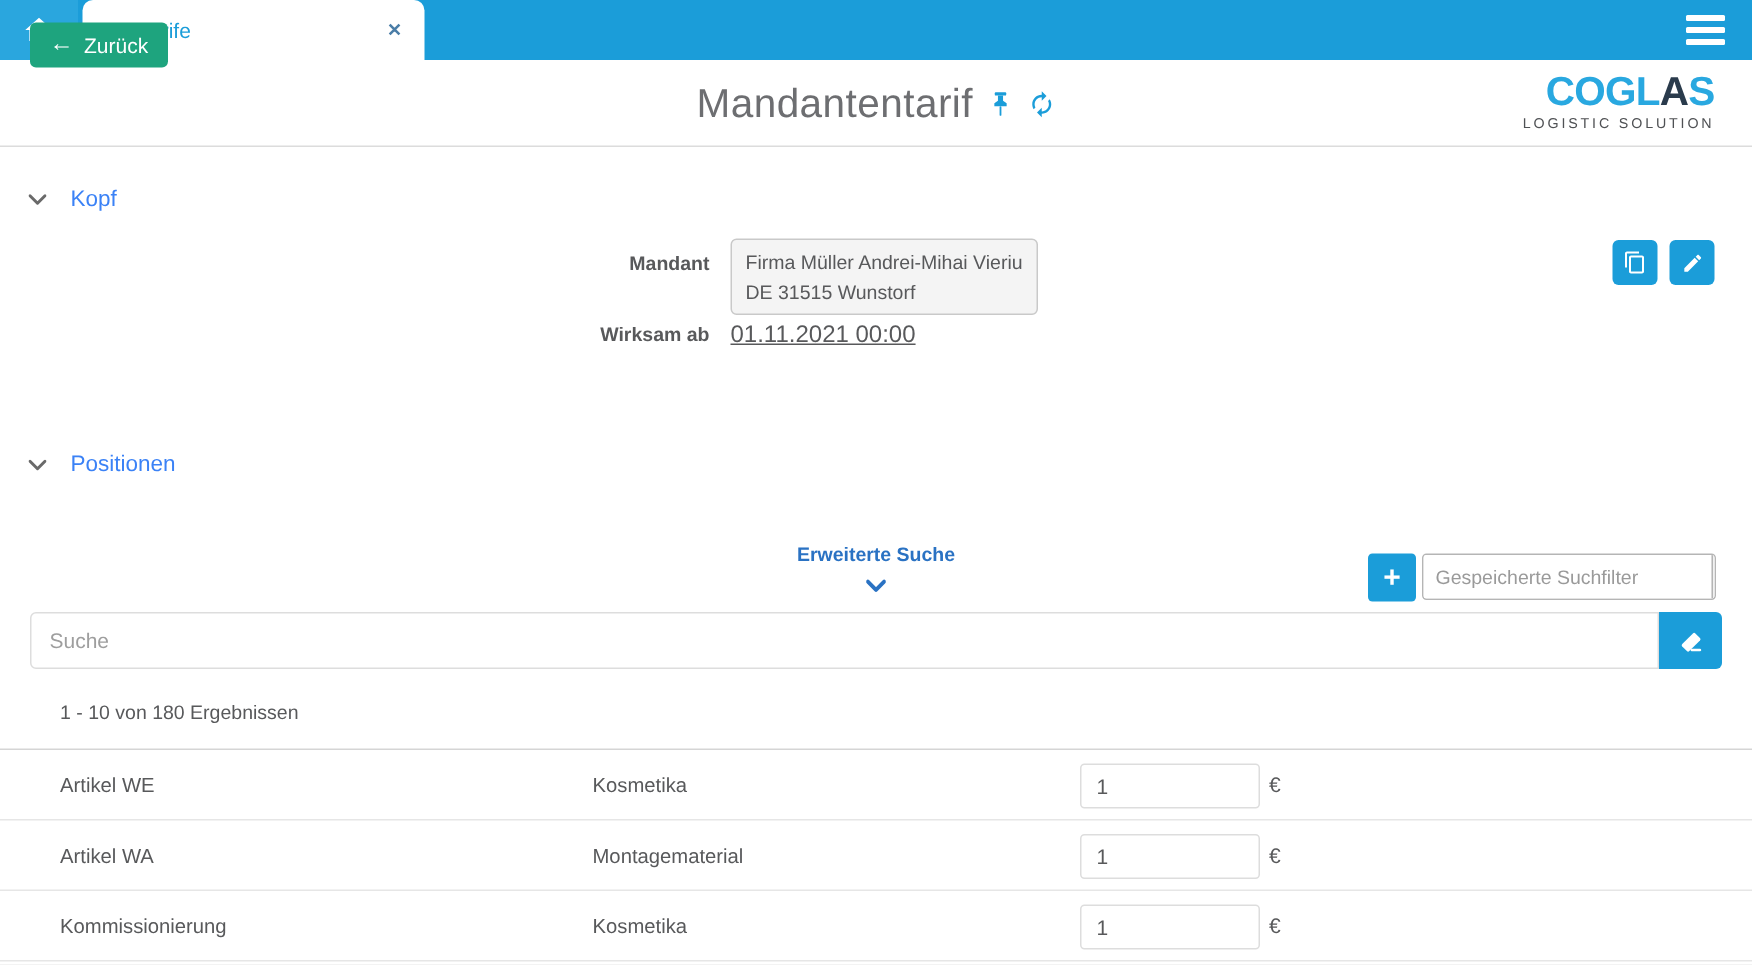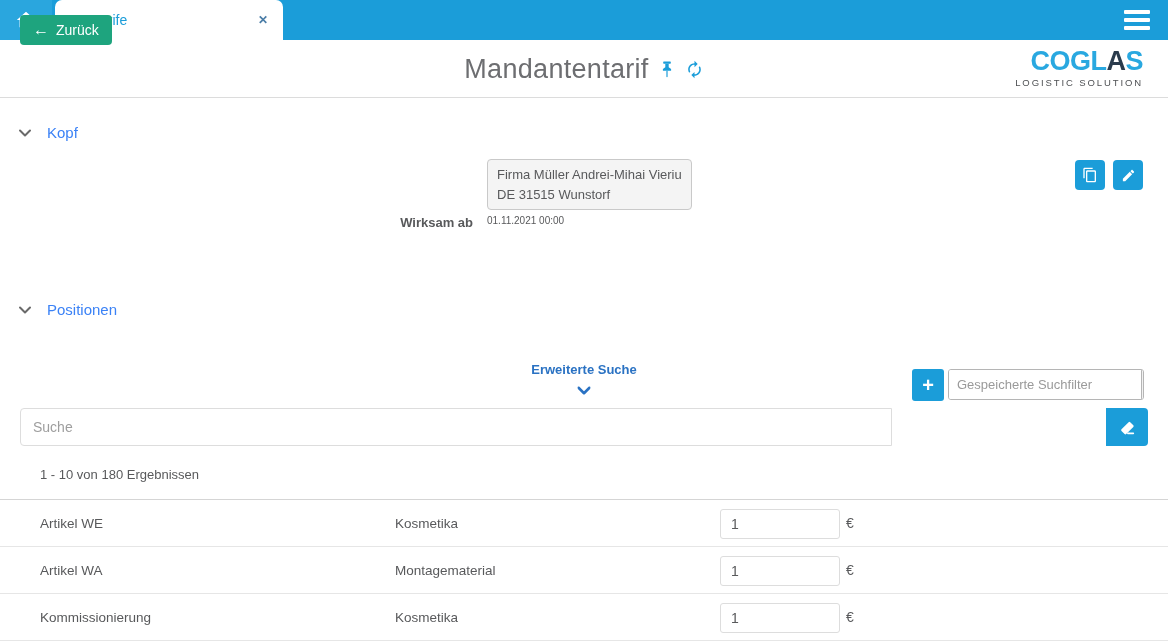--- a/index.html
+++ b/index.html
@@ -41,21 +41,21 @@
   .section-header .chev { color:#6a6a6a; display:flex; cursor:pointer; }
   .section-label { font-size:15px; color:#3b82f6; }
   #kopf-header { left:19px; top:124px; }
   #positionen-header { left:19px; top:301px; }
 
   .field-label { position:absolute; left:0; width:473px; text-align:right; font-size:13px;
                  font-weight:bold; color:#58595b; }
   .mandant-box { position:absolute; left:487px; top:159px; display:inline-block; padding:5px 9px;
                  background:#f4f4f4; border:1px solid #c9c9c9; border-radius:4px;
                  font-size:13px; line-height:1.5; color:#58595b; white-space:pre-line; }
-  .wirksam-value { position:absolute; left:487px; top:215px; font-size:10px; color:#58595b; }
+  .wirksam-value { position:absolute; left:487px; top:215px; font-size:16px; color:#58595b;text-decoration:underline; }
 
   .icon-btn { position:absolute; width:30px; height:30px; background:#1b9dd9; border:none; border-radius:4px;
               display:flex; align-items:center; justify-content:center; cursor:pointer; }
   #copy-btn { left:1075px; top:160px; }
   #edit-btn { left:1113px; top:160px; }
 
   
   .adv-search { position:absolute; left:50%; top:362px; transform:translateX(-50%);
                 color:#2a72c3; font-size:13px; font-weight:bold; cursor:pointer; white-space:nowrap;text-align:right; }
   .adv-chevron { position:absolute; left:50%; top:386px; transform:translateX(-50%);
@@ -66,21 +66,21 @@
   .saved-filter { position:absolute; left:948px; top:369px; width:196px; height:31px;
                   border:1px solid #b5b5b5; border-radius:3px; background:#fff; display:flex; overflow:hidden; }
   .saved-filter input { flex:1; border:none; outline:none; padding:0 8px; font-size:13px;
                         font-family:inherit; color:#58595b; }
   .saved-filter input::placeholder { color:#9a9a9a; }
   .saved-filter .caret-seg { width:27px; background:#f1f1f1; border-left:1px solid #b5b5b5;
                              display:flex; align-items:center; justify-content:center;
                              color:#7a7a7a; font-size:8px; cursor:pointer; }
 
   
-  .search-input { position:absolute; left:20px; top:408px; width:872px; height:38px;
+  .search-input { position:absolute; left:20px; top:408px; width:1086px; height:38px;
                   border:1px solid #ddd; border-radius:4px 0 0 4px; padding:0 12px;
                   font-size:14px; font-family:inherit; color:#58595b; outline:none; }
   .search-input::placeholder { color:#9e9e9e; }
   .eraser-btn { position:absolute; left:1106px; top:408px; width:42px; height:38px; background:#1b9dd9;
                 border:none; border-radius:0 4px 4px 0; display:flex; align-items:center;
                 justify-content:center; cursor:pointer; }
 
   
   .results-bar { position:absolute; left:0; right:0; top:450px; height:50px; border-bottom:1px solid #d5d5d5; }
   .results-text { position:absolute; left:40px; top:0; line-height:50px; font-size:13px; color:#58595b; }
@@ -158,20 +158,21 @@
 
   <div class="section-header" id="kopf-header">
     <span class="chev">
       <svg width="12" height="8" viewBox="0 0 12 8">
           <path d="M1 1.5l5 5 5-5" fill="none" stroke="currentColor" stroke-width="2" stroke-linecap="round" stroke-linejoin="round"></path>
         </svg>
     </span>
     <span class="section-label">Kopf</span>
   </div>
 
+  <div class="field-label" style="top:168px;">Mandant</div>
   <div class="mandant-box">Firma Müller Andrei-Mihai Vieriu
 DE 31515 Wunstorf</div>
 
   <button class="icon-btn" id="copy-btn">
     <span style="display:flex;">
       <svg width="16" height="16" viewBox="0 0 24 24">
           <path fill="#fff" d="M16 1H4c-1.1 0-2 .9-2 2v14h2V3h12V1zm3 4H8c-1.1 0-2 .9-2 2v14c0 1.1.9 2 2 2h11c1.1 0 2-.9 2-2V7c0-1.1-.9-2-2-2zm0 16H8V7h11v14z"></path>
         </svg>
     </span>
   </button>

